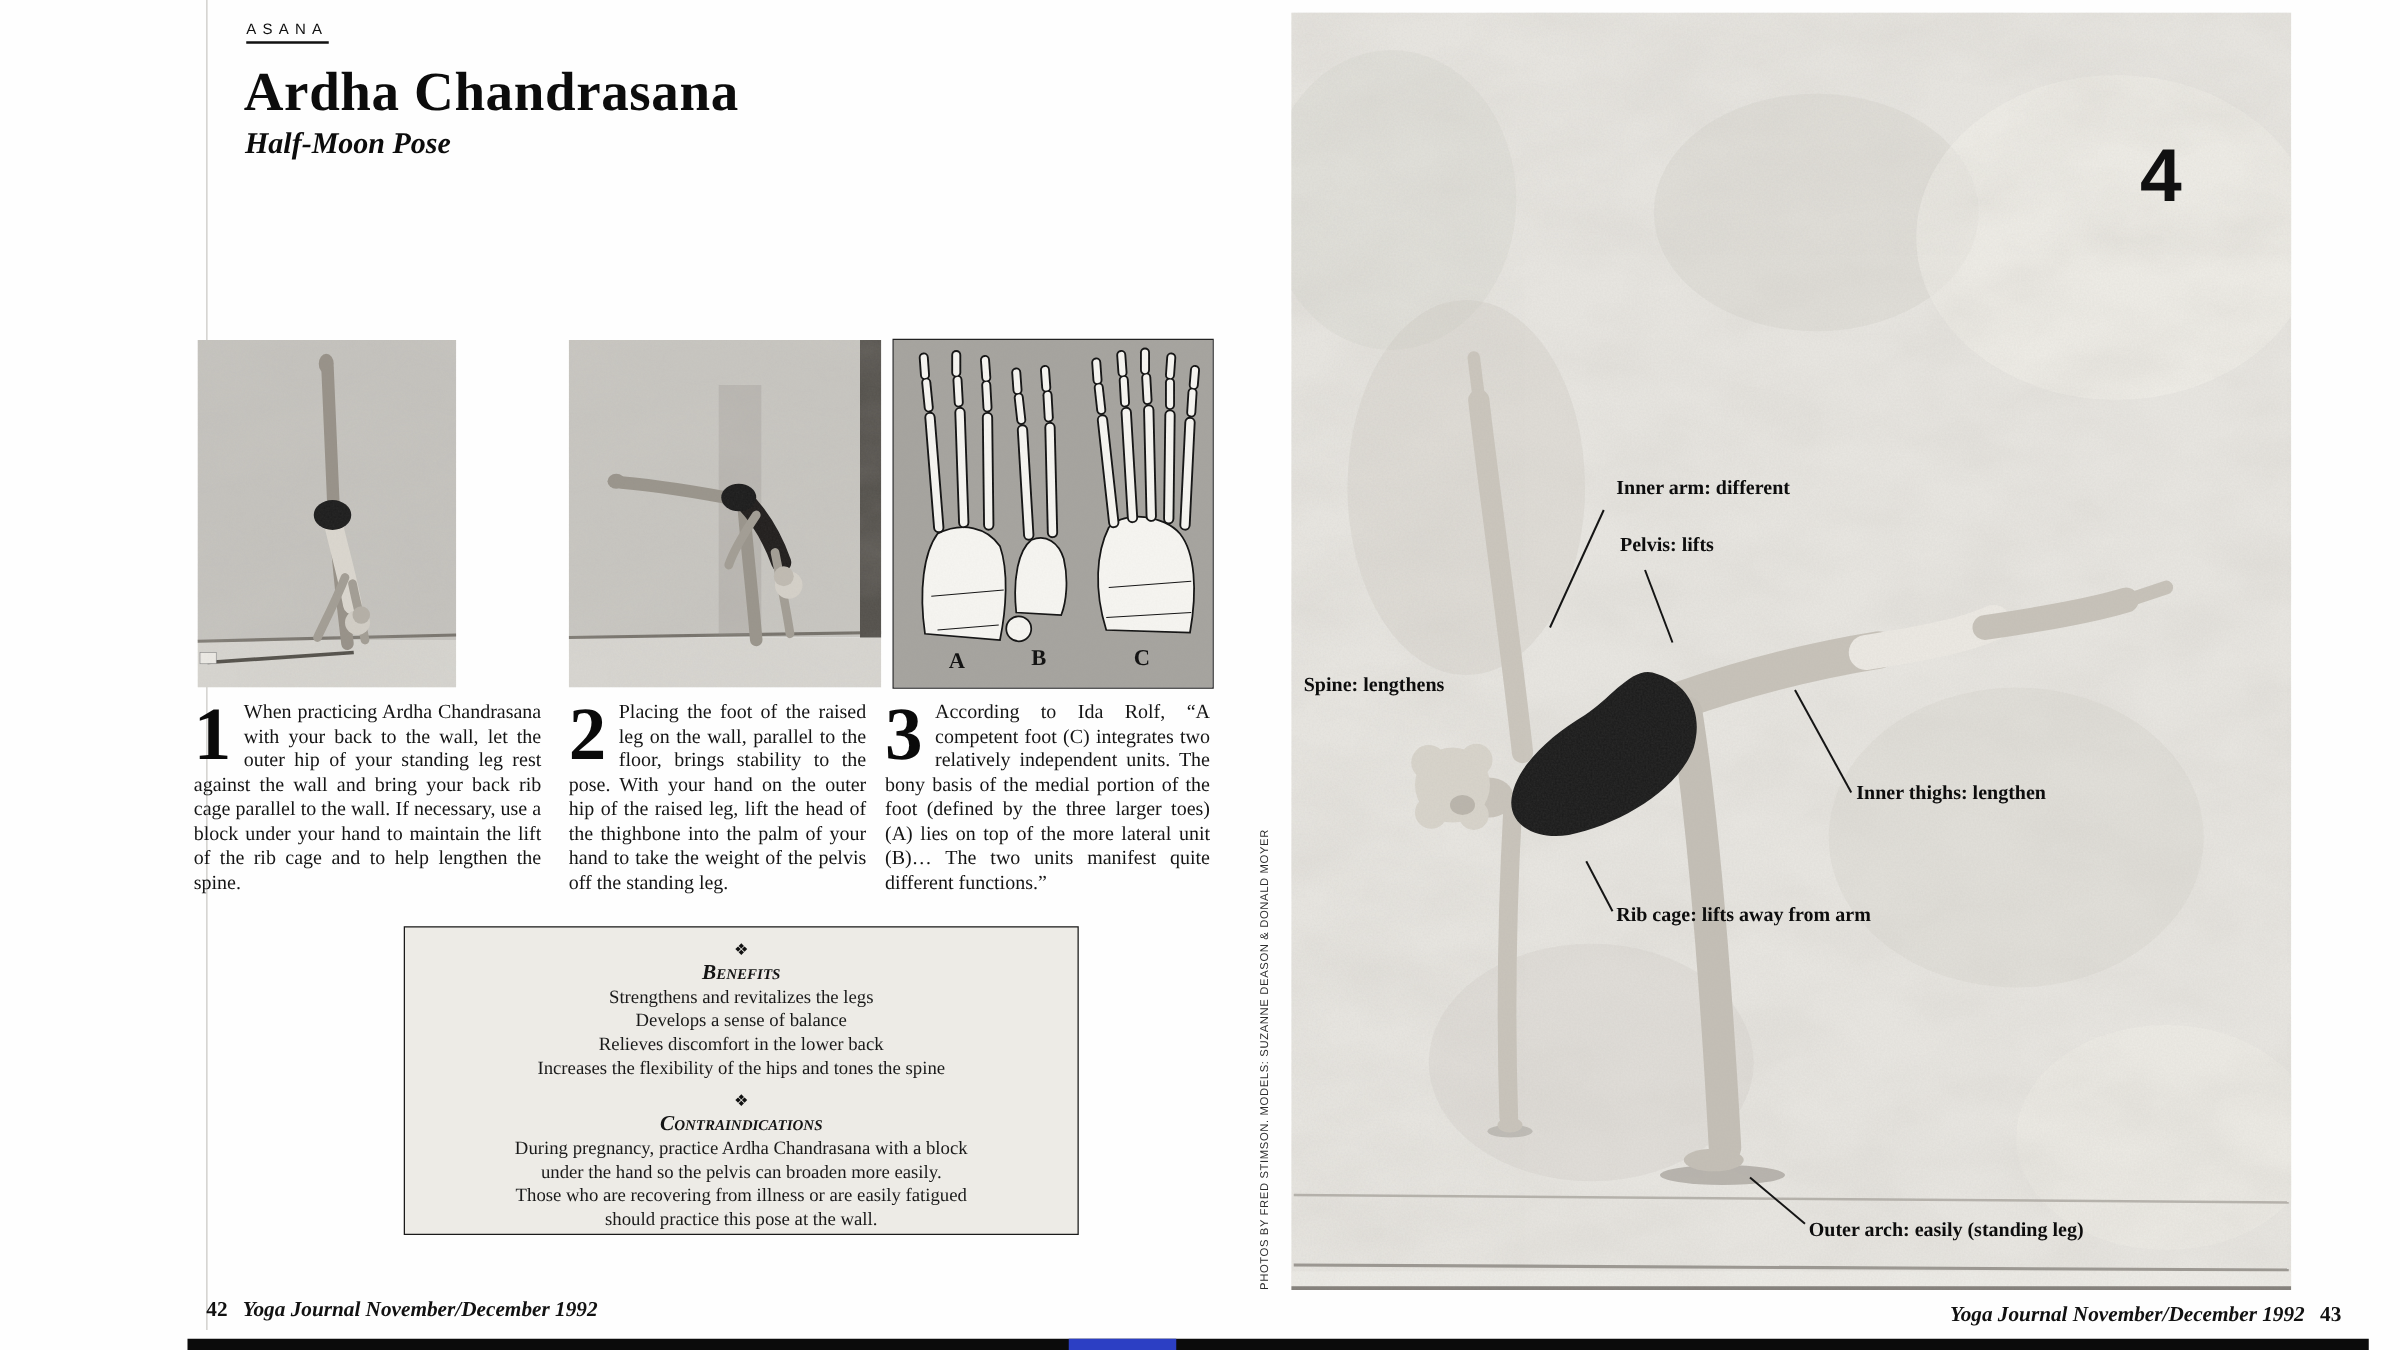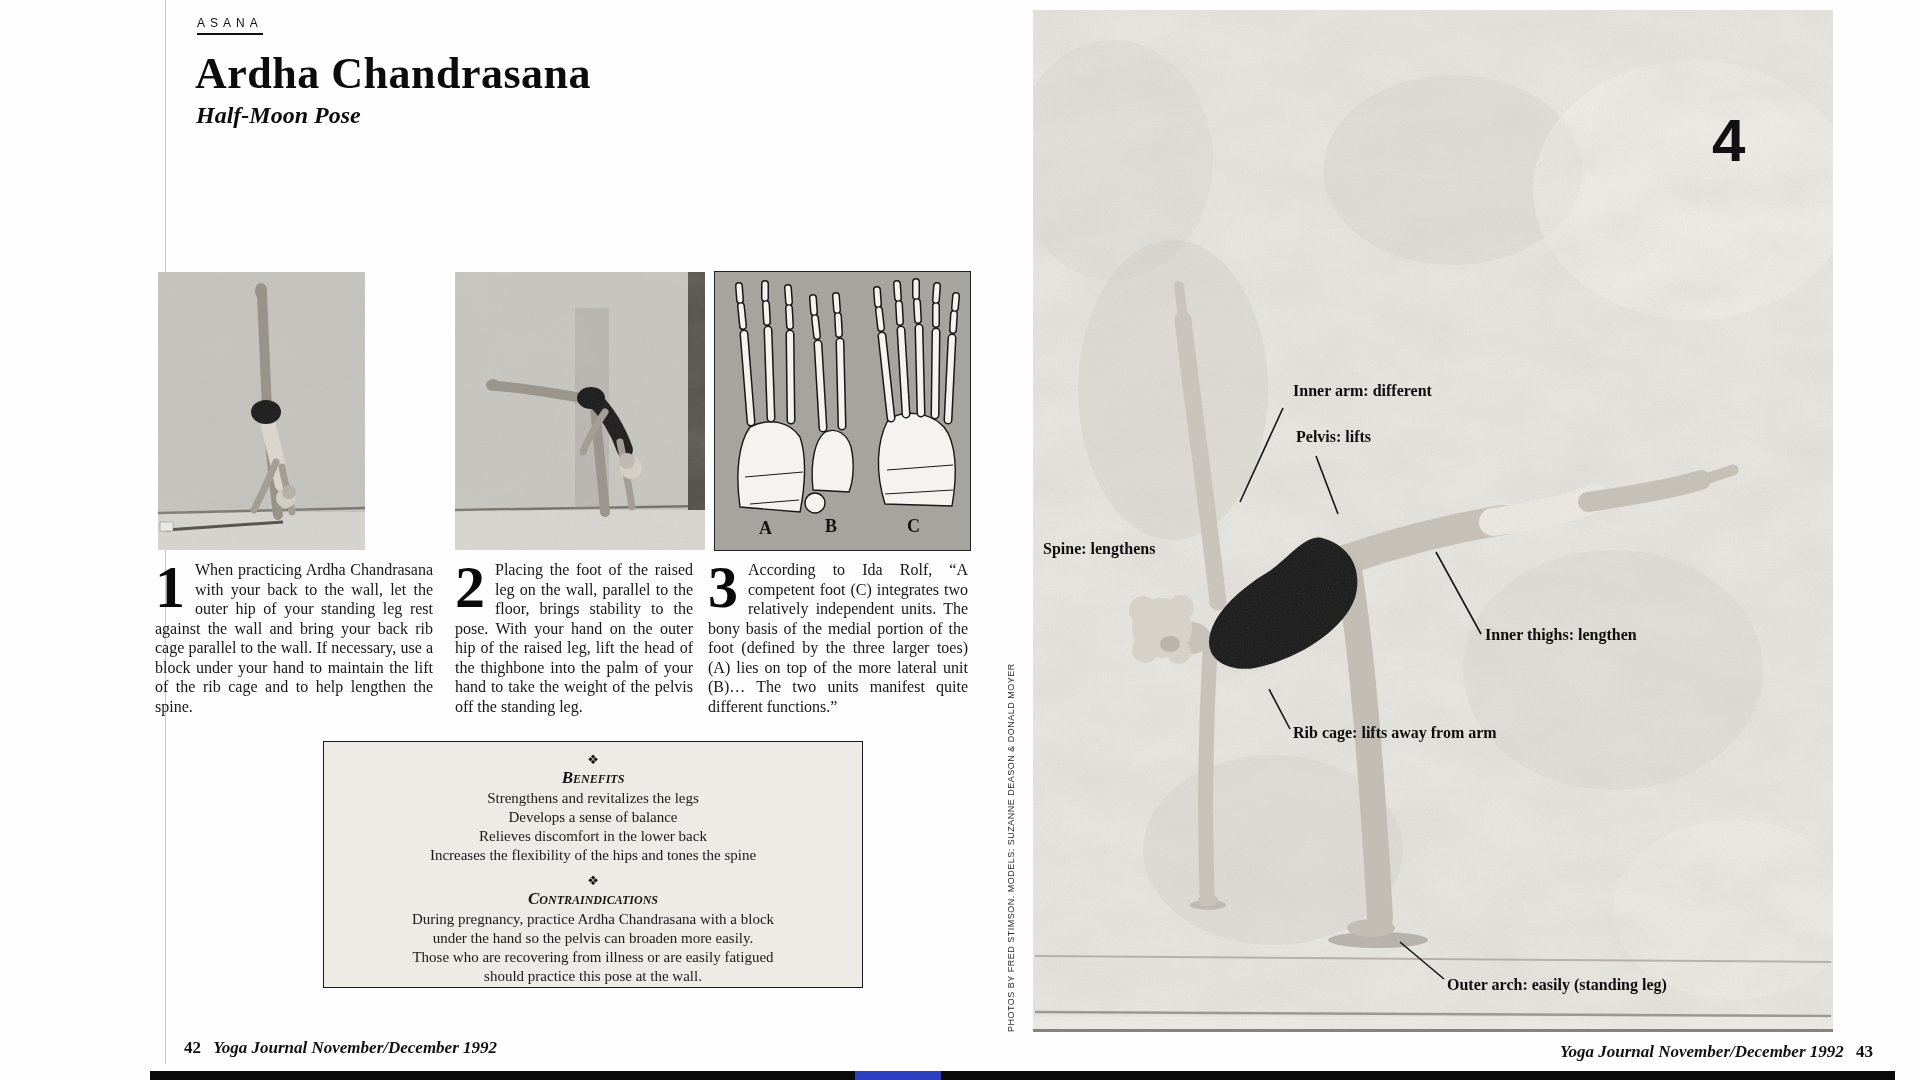--- a/index.html
+++ b/index.html
@@ -22,21 +22,21 @@
 
   .infobox{position:absolute;left:323px;top:741px;width:540px;height:247px;background:#edebe6;
            border:1.5px solid #1a1a1a;text-align:center;box-sizing:border-box;padding-top:10px;}
   .diamond{font-size:13px;line-height:15px;color:#111;}
   .boxtitle{font-style:italic;font-variant:small-caps;font-weight:bold;font-size:17px;line-height:22px;color:#141414;}
   .boxline{font-size:15px;line-height:19px;color:#1a1a1a;}
   .boxgap{height:8px;}
 
   .footer-left{position:absolute;left:165px;top:1038px;font-size:17px;}
   .footer-right{position:absolute;left:1560px;top:1042px;font-size:17px;}
-  .pagenum{font-weight:bold;margin-left:19px;}
+  .pagenum{font-weight:bold;}
   .journal{font-weight:bold;font-style:italic;}
 
   .divider{position:absolute;left:165px;top:0;width:1px;height:1064px;background:#c9c7c3;}
 
   
   .rphoto{position:absolute;left:1033px;top:10px;width:800px;height:1022px;}
   .fig-number{position:absolute;left:1712px;top:106px;font-family:"Liberation Sans",sans-serif;
               font-weight:bold;font-size:60px;color:#111;z-index:25;}
   .label{position:absolute;font-weight:bold;font-size:16px;color:#0d0d0d;z-index:31;white-space:nowrap;}
   #leaders{position:absolute;left:0;top:0;z-index:30;pointer-events:none;}

